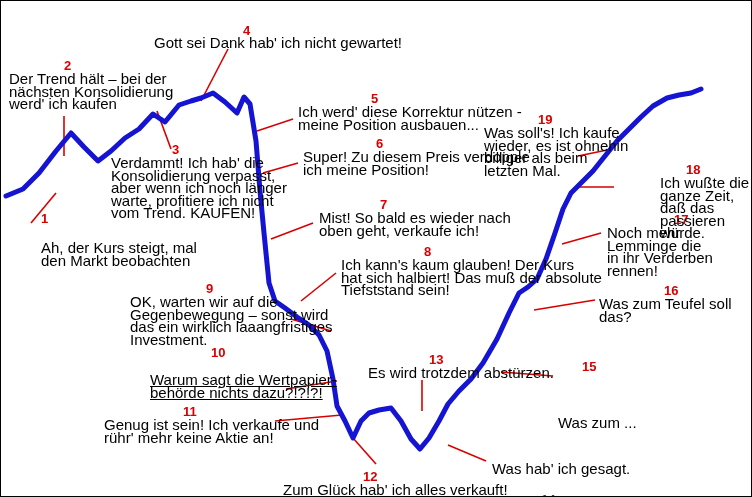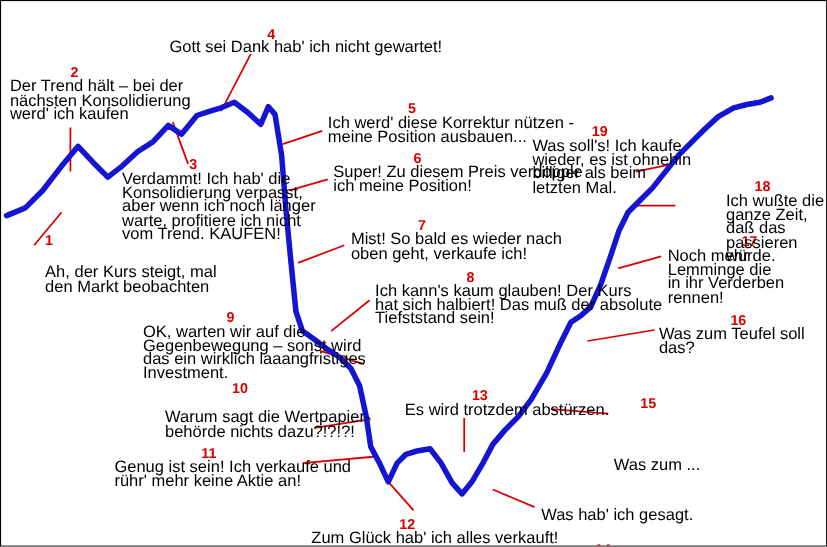--- a/index.html
+++ b/index.html
@@ -112,21 +112,21 @@
       <div class="num" style="left: 423px; top: 243px;">8</div>
       <div class="annotation lft" style="left: 340px; top: 258px;">Ich kann's kaum glauben! Der Kurs
 hat sich halbiert! Das muß der absolute
 Tiefststand sein!</div>
       <div class="num" style="left: 205px; top: 280px;">9</div>
       <div class="annotation lft" style="left: 129px; top: 295px;">OK, warten wir auf die
 Gegenbewegung – sonst wird
 das ein wirklich laaangfristiges
 Investment.</div>
       <div class="num" style="left: 210px; top: 344px;">10</div>
-      <div class="annotation lft" style="left: 149px; top: 373px;">Warum sagt die Wertpapier-
+      <div class="annotation lft" style="left: 149px; top: 373px; text-decoration: underline;">Warum sagt die Wertpapier-
 behörde nichts dazu?!?!?!</div>
       <div class="num" style="left: 182px; top: 403px;">11</div>
       <div class="annotation lft" style="left: 103px; top: 418px;">Genug ist sein! Ich verkaufe und
 rühr' mehr keine Aktie an!</div>
       <div class="num" style="left: 362px; top: 468px;">12</div>
       <div class="annotation lft" style="left: 282px; top: 483px;">Zum Glück hab' ich alles verkauft!</div>
       <div class="num" style="left: 428px; top: 351px;">13</div>
       <div class="annotation lft" style="left: 367px; top: 366px;">Es wird trotzdem abstürzen.</div>
       <div class="num" style="left: 540px; top: 447px; margin-top: 44px;">14</div>
       <div class="annotation lft" style="left: 491px; top: 462px;">Was hab' ich gesagt.</div>

